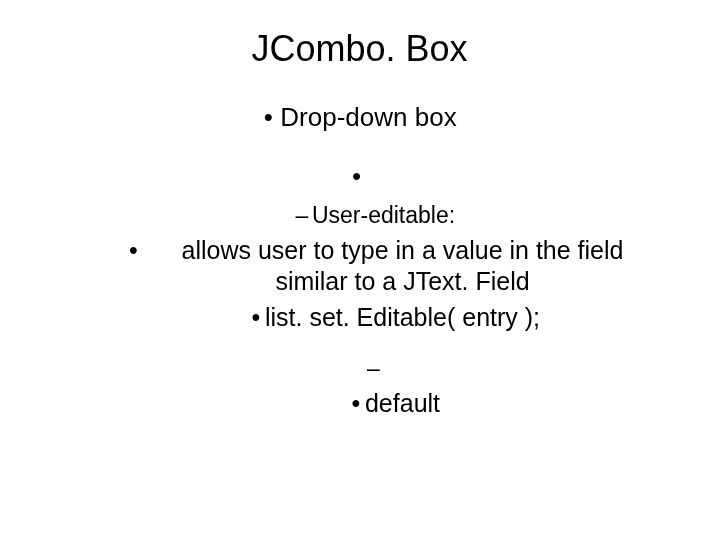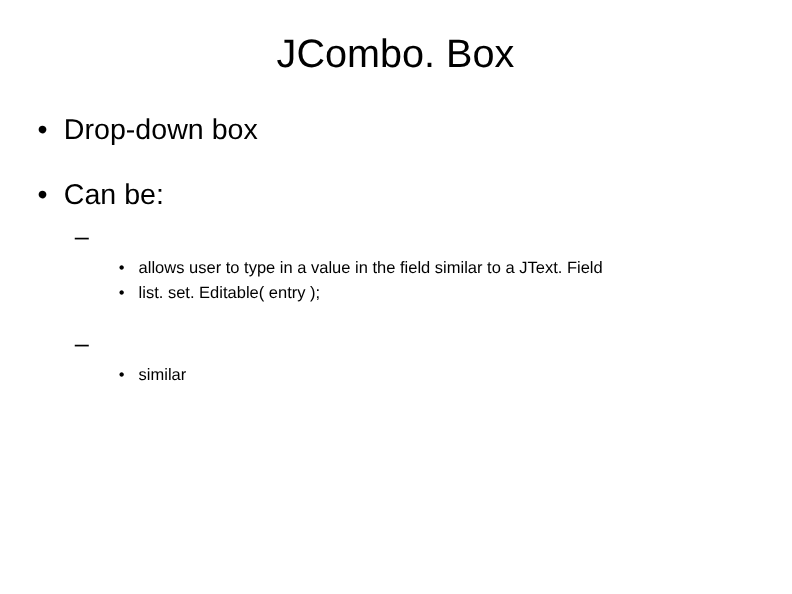--- a/index.html
+++ b/index.html
@@ -23,20 +23,21 @@
     margin-bottom: 32px;
   }
   .level1 {
     list-style: none;
     padding: 0;
     margin: 0;
   }
   .level1 > li {
     font-size: 26px;
     margin-bottom: 28px;
+    text-align: center;
   }
   .level1 > li::before {
     content: "•";
     display: inline-block;
     width: 24px;
     margin-left: -6px;
   }
   .level2 {
     list-style: none;
     padding: 0;
@@ -51,21 +52,21 @@
     content: "–";
     display: inline-block;
     width: 20px;
   }
   .level3 {
     list-style: none;
     padding: 0;
     margin: 6px 0 22px 40px;
   }
   .level3 > li {
-    font-size: 15px;
+    font-size: 25px;
     margin-bottom: 4px;
     line-height: 1.25;
     text-decoration: underline;
   }
   .level3 > li::before {
     content: "•";
     display: inline-block;
     width: 18px;
   }
   .level3 > li .wrap {
@@ -75,29 +76,29 @@
   }
 </style>
 </head>
 <body>
 
 <div class="slide">
   <div class="title">JCombo. Box</div>
 
   <ul class="level1">
     <li><span>Drop-down box</span></li>
-    <li><span>Can be:</span>
+    <li>
       <ul class="level2">
-        <li>
+        <li><span>User-editable:</span>
           <ul class="level3">
             <li><span class="wrap">allows user to type in a value in the field similar to a JText. Field</span></li>
             <li><span class="wrap">list. set. Editable( entry );</span></li>
           </ul>
         </li>
         <li>
           <ul class="level3">
-            <li><span class="wrap">similar</span></li>
+            <li><span class="wrap">default</span></li>
           </ul>
         </li>
       </ul>
     </li>
   </ul>
 </div>
 
 </body></html>

